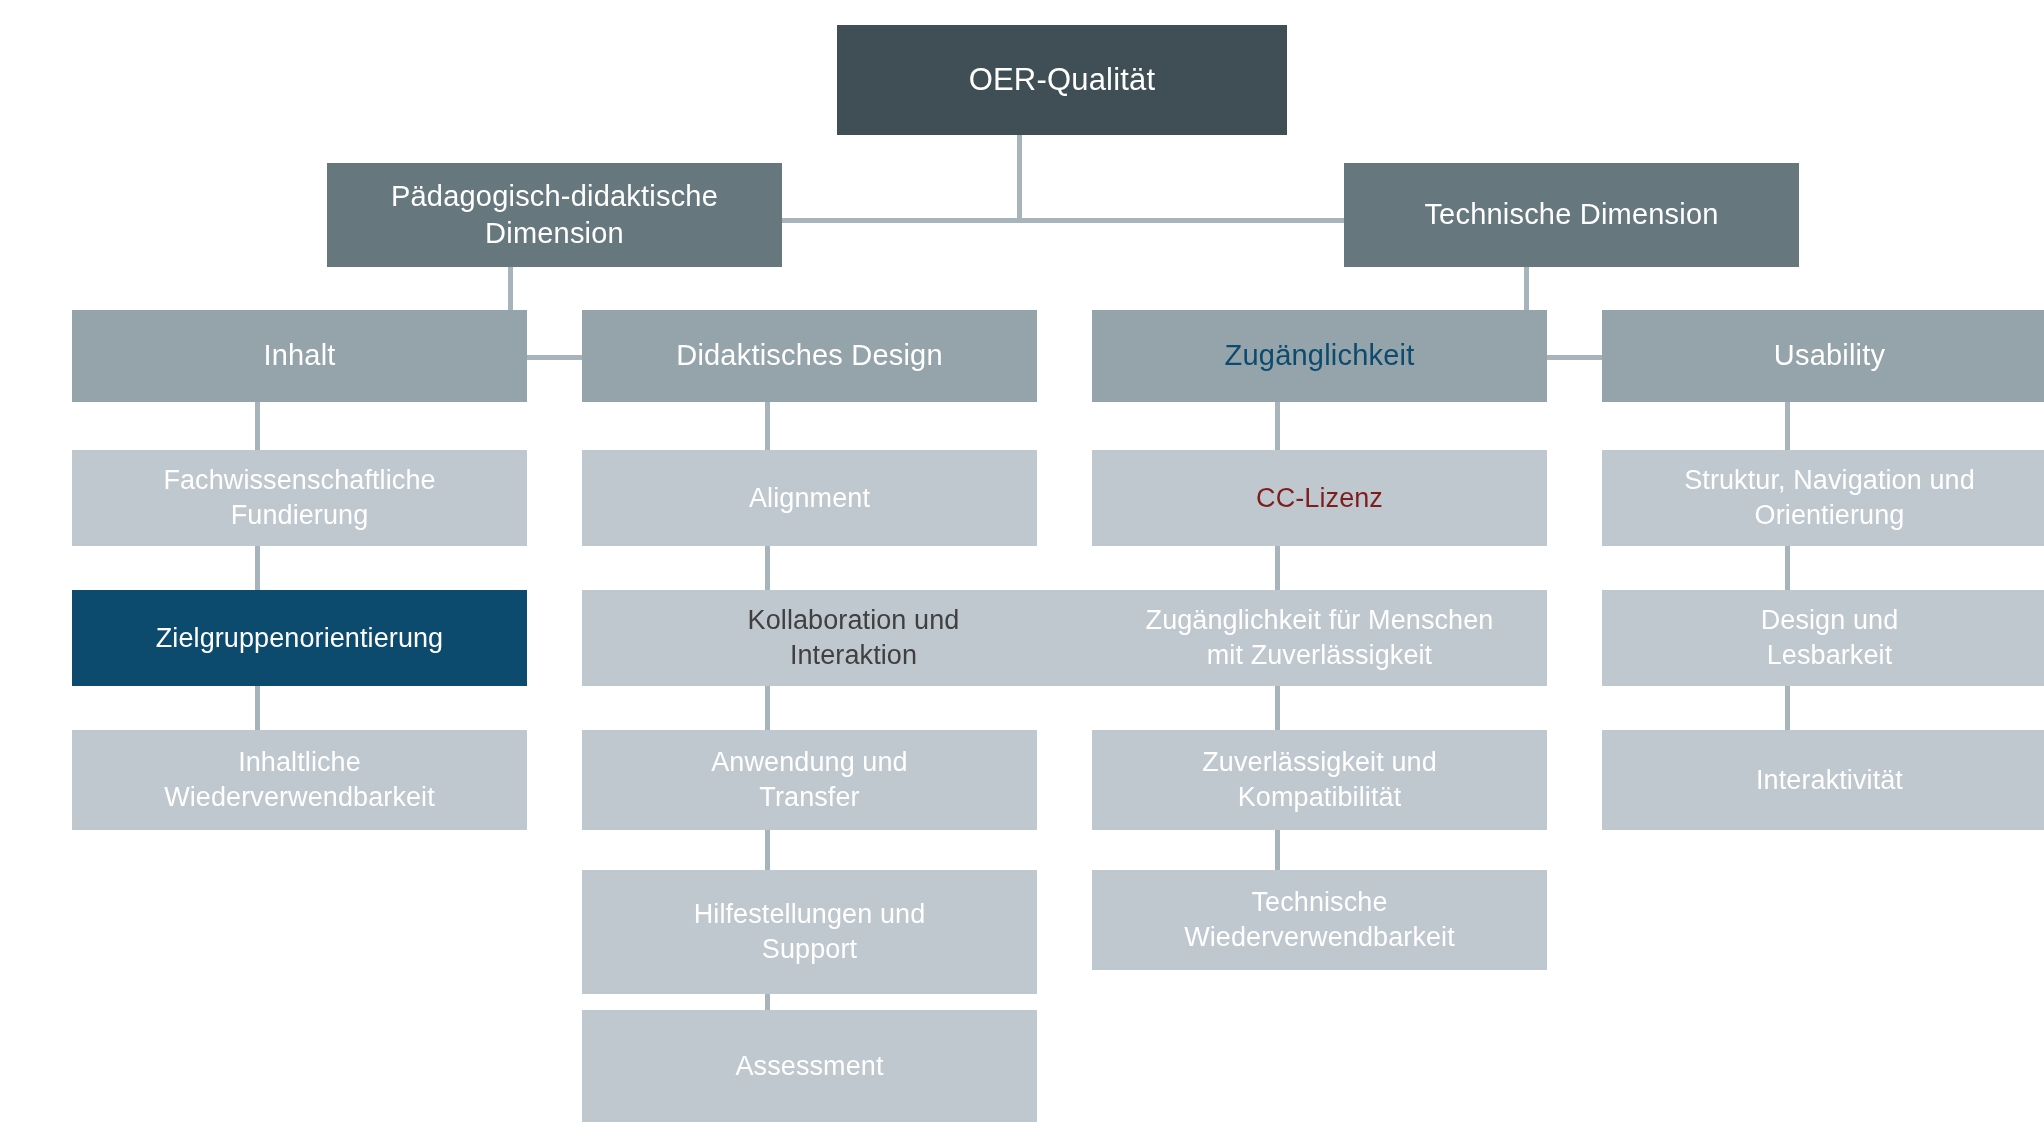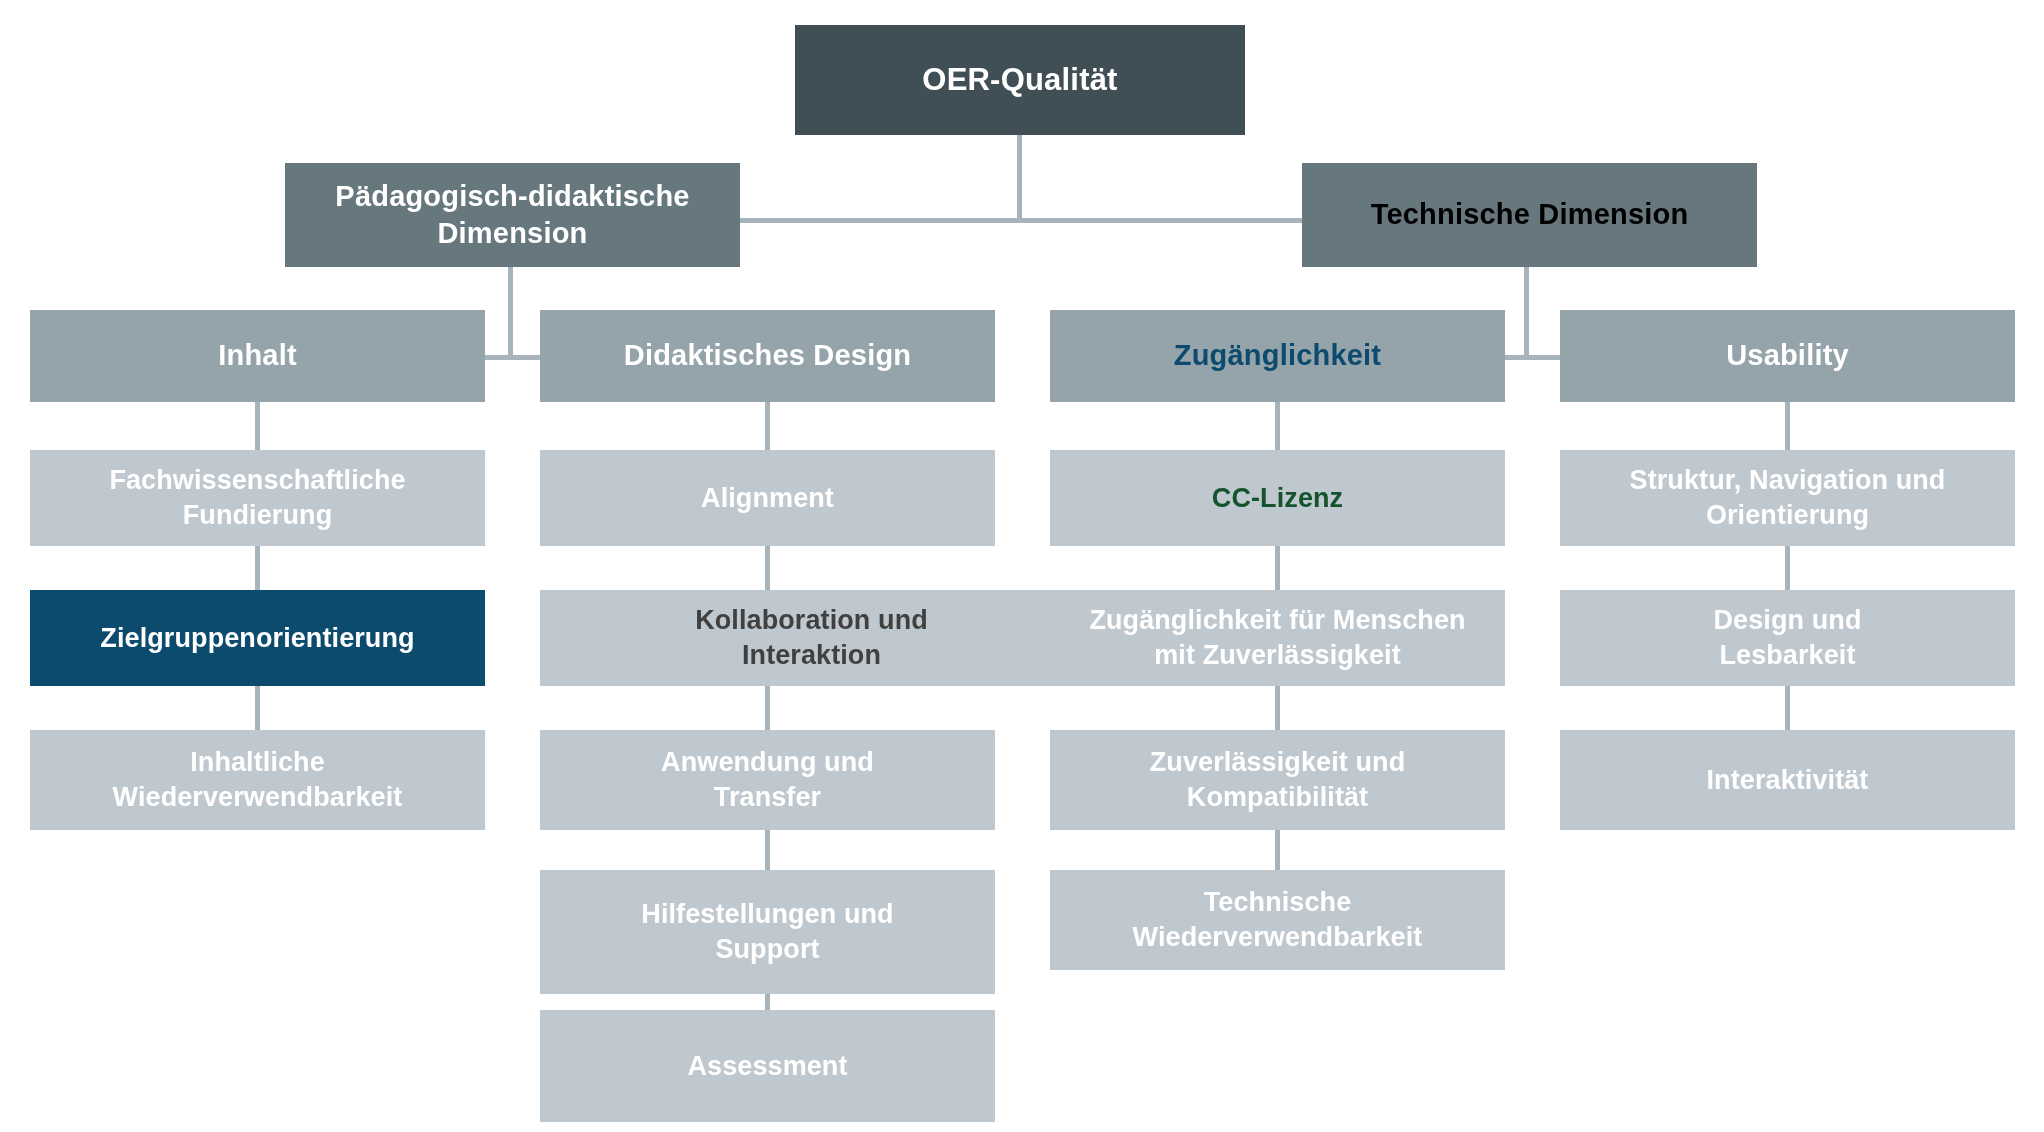--- a/index.html
+++ b/index.html
@@ -20,25 +20,26 @@
     background: #ffffff;
   }
   .node {
     position: absolute;
     box-sizing: border-box;
     display: flex;
     align-items: center;
     justify-content: center;
     text-align: center;
     color: #ffffff;
-    font-weight: bold;
+    font-weight: normal;
     line-height: 1.28;
     padding: 4px 16px;
     z-index: 5;
     white-space: pre-line;
+    margin-left: 42px;
   }
   .lvl-root {
     background: #3f4f55;
     font-size: 31px;
     letter-spacing: 0.2px;
   }
   .lvl-dim {
     background: #66777e;
     font-size: 29px;
     letter-spacing: 0.2px;
@@ -84,21 +85,21 @@
 
   <div class="conn" style="left: 1275px; top: 401px; width: 5px; height: 565px; background: rgb(168, 180, 187);"></div>
 
   <div class="conn" style="left: 1785px; top: 401px; width: 5px; height: 428px; background: rgb(168, 180, 187);"></div>
 
   <div class="node lvl-root" style="left: 795px; top: 25px; width: 450px; height: 110px; background: rgb(63, 79, 85); color: rgb(255, 255, 255);">OER-Qualität</div>
 
   <div class="node lvl-dim" style="left: 285px; top: 163px; width: 455px; height: 104px; background: rgb(102, 119, 126); color: rgb(255, 255, 255);">Pädagogisch-didaktische
 Dimension</div>
 
-  <div class="node lvl-dim" style="left: 1302px; top: 163px; width: 455px; height: 104px; background: rgb(102, 119, 126); color: #000000;">Technische Dimension</div>
+  <div class="node lvl-dim" style="left: 1302px; top: 163px; width: 455px; height: 104px; background: rgb(102, 119, 126); color: #ffffff;">Technische Dimension</div>
 
   <div class="node lvl-cat" style="left: 30px; top: 310px; width: 455px; height: 92px; background: rgb(149, 163, 170); color: rgb(255, 255, 255);">Inhalt</div>
 
   <div class="node lvl-cat" style="left: 540px; top: 310px; width: 455px; height: 92px; background: rgb(149, 163, 170); color: rgb(255, 255, 255);">Didaktisches Design</div>
 
   <div class="node lvl-cat" style="left: 1050px; top: 310px; width: 455px; height: 92px; background: rgb(149, 163, 170); color: #0c4a6e;">Zugänglichkeit</div>
 
   <div class="node lvl-cat" style="left: 1560px; top: 310px; width: 455px; height: 92px; background: rgb(149, 163, 170); color: rgb(255, 255, 255);">Usability</div>
 
   <div class="node lvl-leaf" style="left: 30px; top: 450px; width: 455px; height: 96px; background: rgb(191, 199, 207); color: rgb(255, 255, 255);">Fachwissenschaftliche
@@ -109,21 +110,21 @@
 
   <div class="node lvl-leaf" style="left: 540px; top: 450px; width: 455px; height: 96px; background: rgb(191, 199, 207); color: rgb(255, 255, 255);">Alignment</div>
   <div class="node lvl-leaf" style="left: 540px; top: 590px; width: 543px; height: 96px; background: rgb(191, 199, 207); color: #404040;">Kollaboration und
 Interaktion</div>
   <div class="node lvl-leaf" style="left: 540px; top: 730px; width: 455px; height: 100px; background: rgb(191, 199, 207); color: rgb(255, 255, 255);">Anwendung und
 Transfer</div>
   <div class="node lvl-leaf" style="left: 540px; top: 870px; width: 455px; height: 124px; background: rgb(191, 199, 207); color: rgb(255, 255, 255);">Hilfestellungen und
 Support</div>
   <div class="node lvl-leaf" style="left: 540px; top: 1010px; width: 455px; height: 112px; background: rgb(191, 199, 207); color: rgb(255, 255, 255);">Assessment</div>
 
-  <div class="node lvl-leaf" style="left: 1050px; top: 450px; width: 455px; height: 96px; background: rgb(191, 199, 207); color: #14532d;">CC-Lizenz</div>
+  <div class="node lvl-leaf" style="left: 1050px; top: 450px; width: 455px; height: 96px; background: rgb(191, 199, 207); color: #7f1d1d;">CC-Lizenz</div>
   <div class="node lvl-leaf" style="left: 1050px; top: 590px; width: 455px; height: 96px; background: rgb(191, 199, 207); color: rgb(255, 255, 255);">Zugänglichkeit für Menschen
 mit Zuverlässigkeit</div>
   <div class="node lvl-leaf" style="left: 1050px; top: 730px; width: 455px; height: 100px; background: rgb(191, 199, 207); color: rgb(255, 255, 255);">Zuverlässigkeit und
 Kompatibilität</div>
   <div class="node lvl-leaf" style="left: 1050px; top: 870px; width: 455px; height: 100px; background: rgb(191, 199, 207); color: rgb(255, 255, 255);">Technische
 Wiederverwendbarkeit</div>
 
   <div class="node lvl-leaf" style="left: 1560px; top: 450px; width: 455px; height: 96px; background: rgb(191, 199, 207); color: rgb(255, 255, 255);">Struktur, Navigation und
 Orientierung</div>
   <div class="node lvl-leaf" style="left: 1560px; top: 730px; width: 455px; height: 100px; background: rgb(191, 199, 207); color: rgb(255, 255, 255);">Interaktivität</div>

